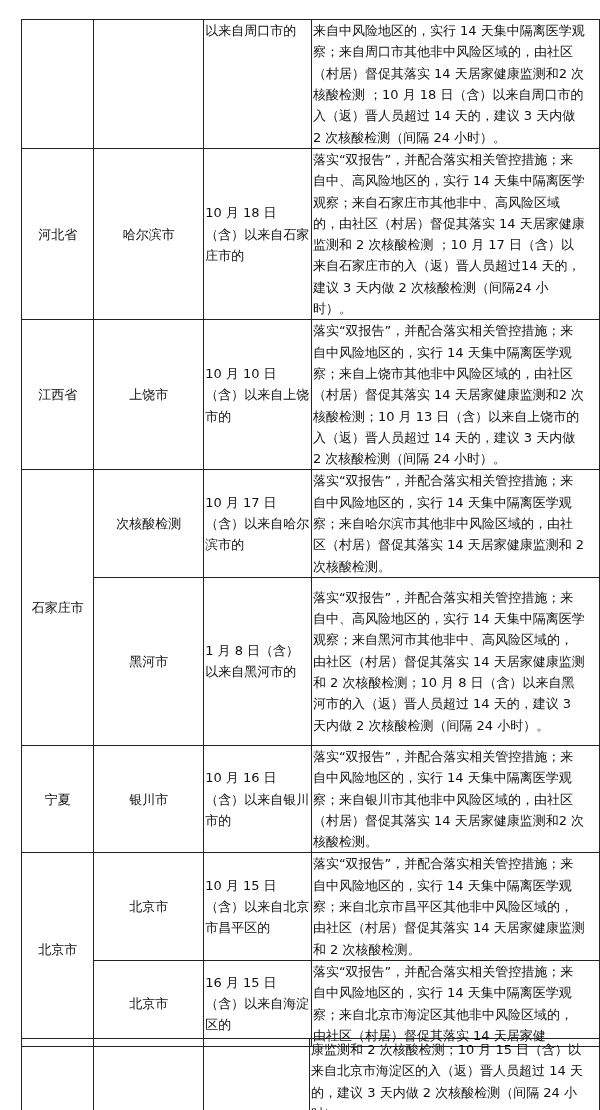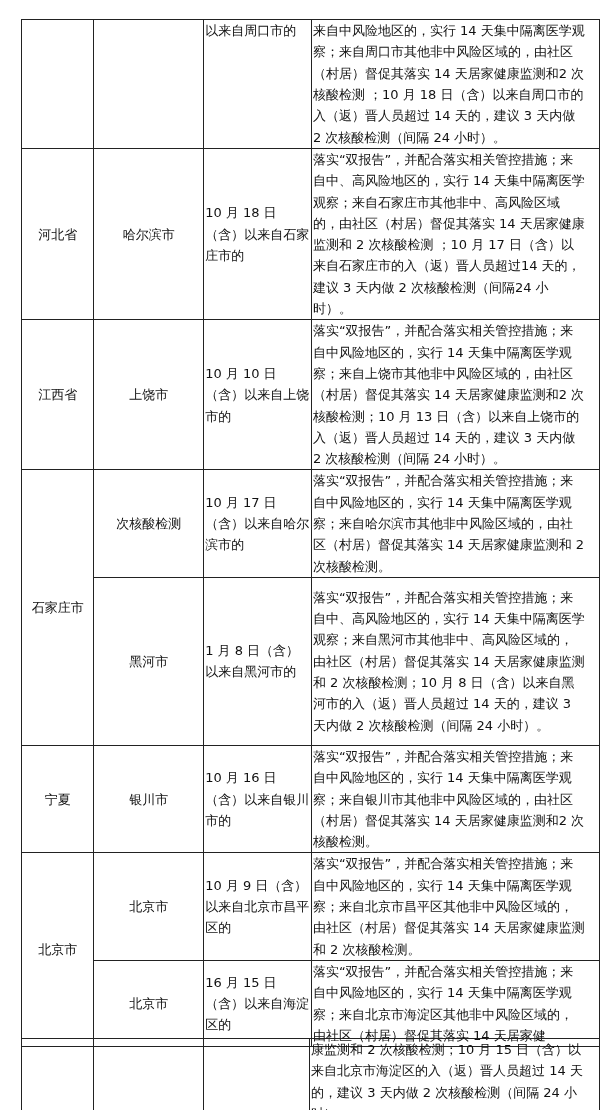--- a/index.html
+++ b/index.html
@@ -56,21 +56,21 @@
   </tr>
   <tr style="height:105px">
     <td class="c1">宁夏</td>
     <td class="c2">银川市</td>
     <td class="c3">10 月 16 日（含）以来自银川市的</td>
     <td class="c4">落实“双报告”，并配合落实相关管控措施；来自中风险地区的，实行 14 天集中隔离医学观察；来自银川市其他非中风险区域的，由社区（村居）督促其落实 14 天居家健康监测和2 次核酸检测。</td>
   </tr>
   <tr style="height:107px">
     <td class="c1" rowspan="2">北京市</td>
     <td class="c2">北京市</td>
-    <td class="c3">10 月 9 日（含）以来自北京市昌平区的</td>
+    <td class="c3">10 月 15 日（含）以来自北京市昌平区的</td>
     <td class="c4">落实“双报告”，并配合落实相关管控措施；来自中风险地区的，实行 14 天集中隔离医学观察；来自北京市昌平区其他非中风险区域的，由社区（村居）督促其落实 14 天居家健康监测和 2 次核酸检测。</td>
   </tr>
   <tr style="height:82px">
     <td class="c2">北京市</td>
     <td class="c3">16 月 15 日（含）以来自海淀区的</td>
     <td class="c4" style="vertical-align:top">落实“双报告”，并配合落实相关管控措施；来自中风险地区的，实行 14 天集中隔离医学观察；来自北京市海淀区其他非中风险区域的，由社区（村居）督促其落实 14 天居家健</td>
   </tr>
 </tbody>
   </table>
 

